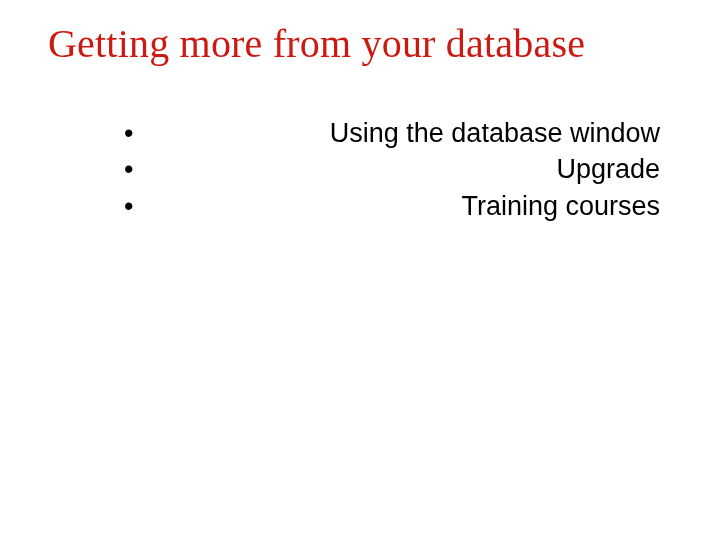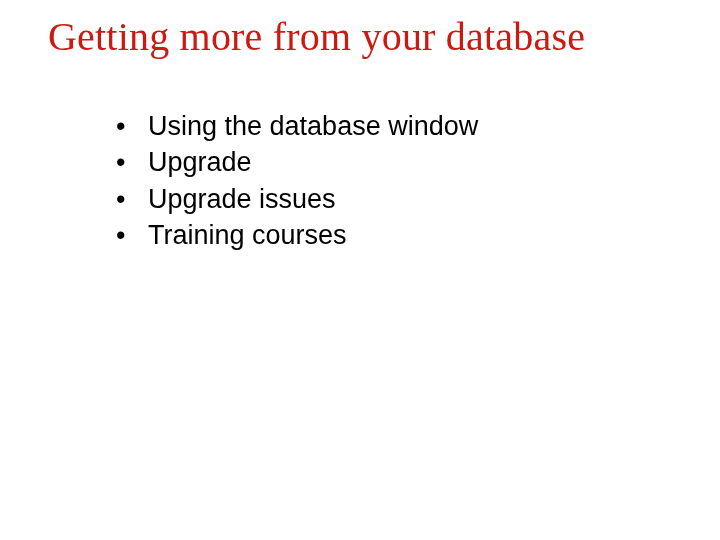--- a/index.html
+++ b/index.html
@@ -7,34 +7,35 @@
     padding: 0;
     width: 720px;
     height: 540px;
     background: #ffffff;
     font-family: Arial, Helvetica, sans-serif;
   }
   .slide {
     box-sizing: border-box;
     width: 720px;
     height: 540px;
-    padding: 13px 48px 0 48px;
+    padding: 20px 48px 0 48px;
   }
   .title {
     font-family: Garamond, "Times New Roman", Times, serif;
     font-weight: 400;
     font-size: 40px;
     color: #cc1a12;
     margin: 0 0 48px 0;
     letter-spacing: 0.2px;
   }
   .bullets {
     list-style: none;
     padding: 0 0 0 64px;
-    margin: 4px;
+    margin: 12px;
+    text-align: right;
   }
   .bullets li {
     position: relative;
     font-size: 27px;
     line-height: 1.35;
     color: #000;
     padding-left: 32px;
     margin: 0;
   }
   .bullets li::before {
@@ -47,16 +48,15 @@
   }
 </style>
 </head>
 <body>
 
 <div class="slide">
   <h1 class="title">Getting more from your database</h1>
   <ul class="bullets">
     <li><span>Using the database window</span></li>
     <li><span>Upgrade</span></li>
-    <li><span>Upgrade issues</span></li>
     <li><span>Training courses</span></li>
   </ul>
 </div>
 
 </body></html>

